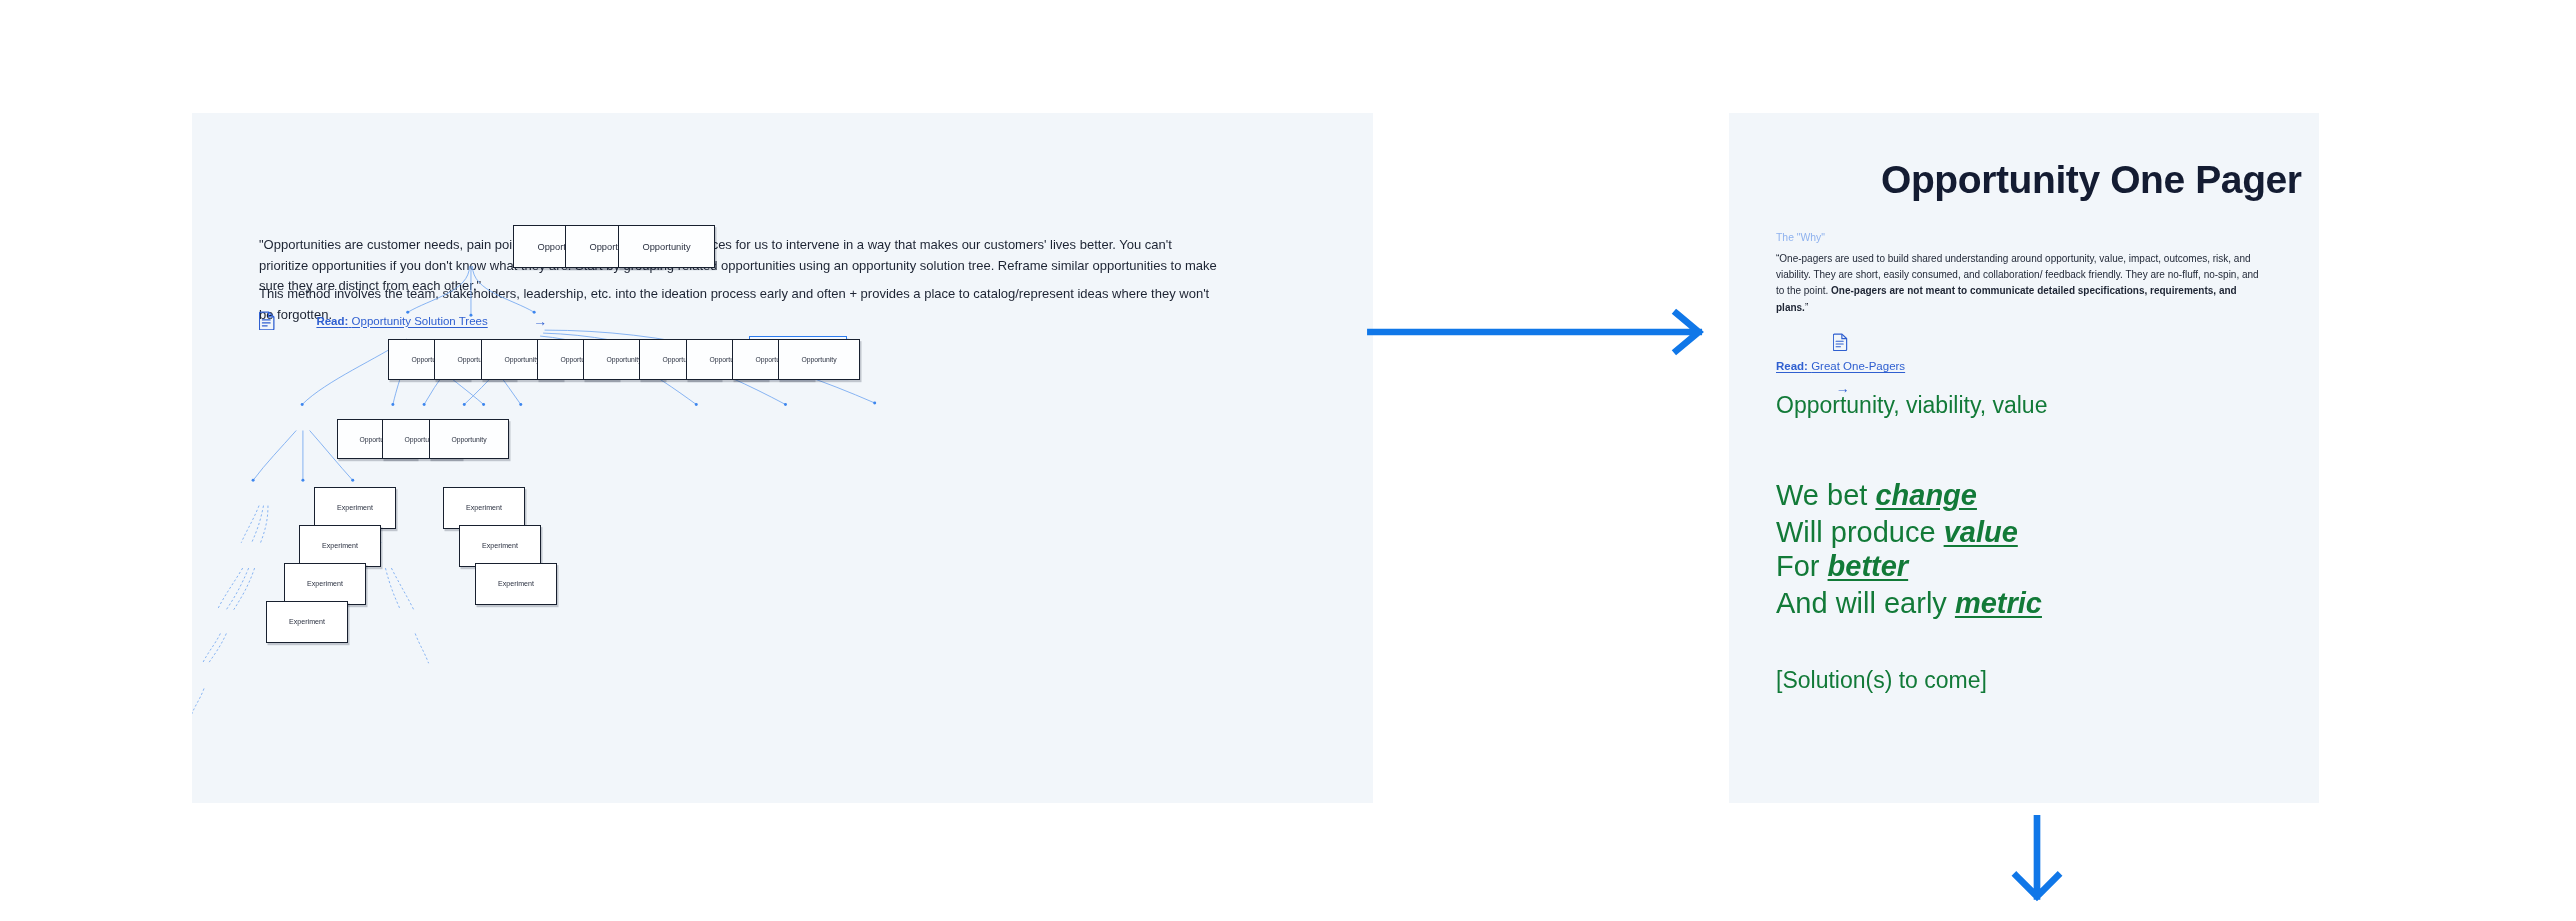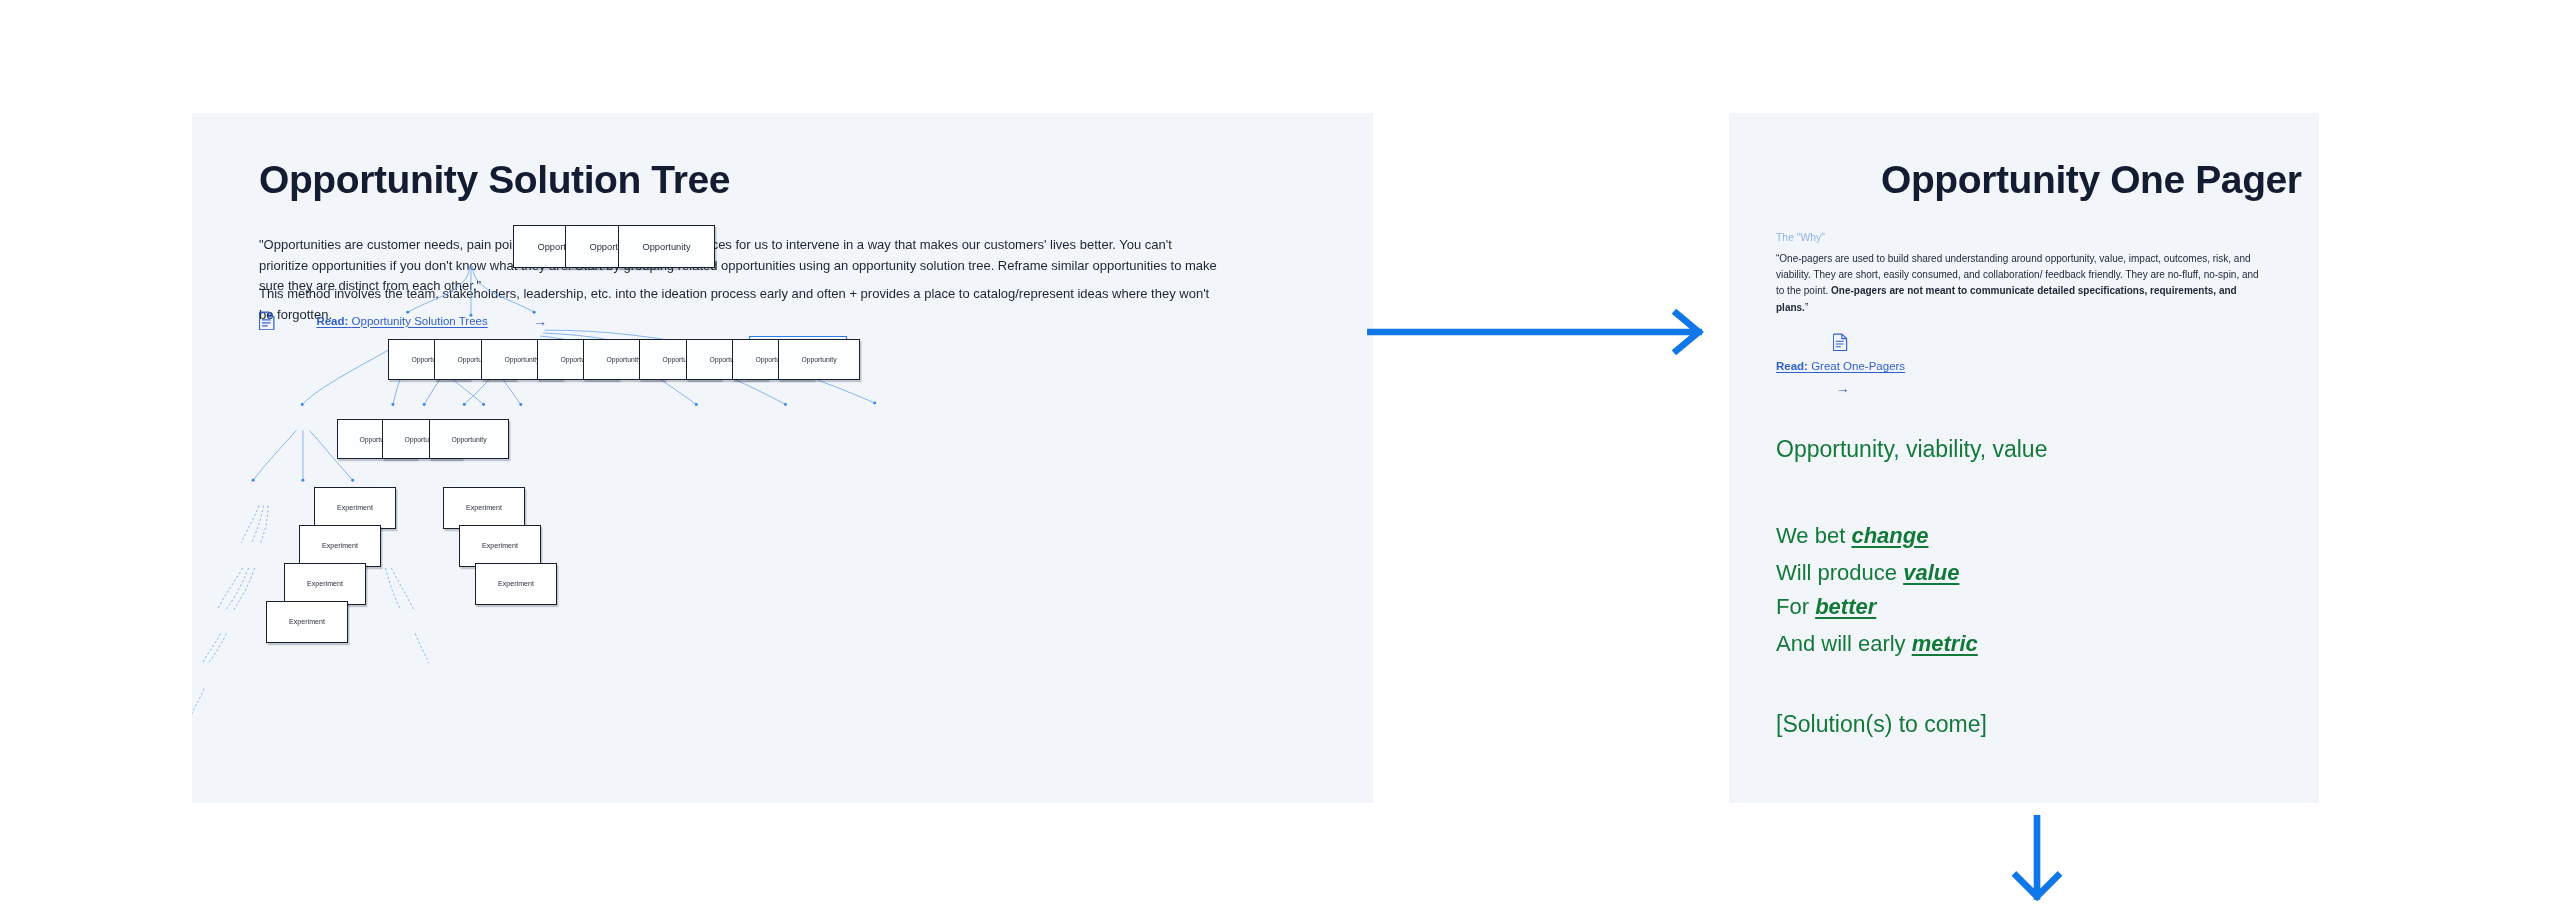--- a/index.html
+++ b/index.html
@@ -78,24 +78,23 @@
     line-height: 1.62;
     color: #1D2433;
   }
   #why-copy b { font-weight: 800; }
 
   .green-line {
     position: absolute;
     color: #127A38;
     font-weight: 400;
     white-space: nowrap;
-    margin-top: 44px;
   }
   #green-head { left: 1776px; top: 392px; font-size: 23px; }
-  .bet-line { left: 1776px; font-size: 22px; }
+  .bet-line { left: 1776px; font-size: 29px; }
   #bet1 { top: 479px; }
   #bet2 { top: 516px; }
   #bet3 { top: 550px; }
   #bet4 { top: 587px; }
   #green-solution { left: 1776px; top: 667px; font-size: 23px; }
   .bet-line i {
     font-style: italic;
     font-weight: 800;
     text-decoration: underline;
     text-underline-offset: 3px;
@@ -134,21 +133,20 @@
   .node.lvl3 { font-size: 6.8px; }
   .node.exp  { font-size: 7.1px; background: #FFFFFF; text-align: center; }
 </style>
 </head>
 <body>
 
 <div id="stage">
 
   <div class="panel" id="panel-left"></div>
 
-  <h1 class="page-title" id="left-title">Opportunity Solution Tree</h1>
 
   <p class="body-copy" id="left-quote">"Opportunities are customer needs, pain points, desires, wants—they are chances for us to intervene in a way that makes our customers' lives better. You can't prioritize opportunities if you don't know what they are. Start by grouping related opportunities using an opportunity solution tree. Reframe similar opportunities to make sure they are distinct from each other."</p>
 
   <p class="body-copy" id="left-para2">This method involves the team, stakeholders, leadership, etc. into the ideation process early and often + provides a place to catalog/represent ideas where they won't be forgotten.</p>
 
   <div class="read-link" id="left-read">
     <svg class="doc-icon" viewBox="0 0 22 26">
       <path d="M2 1.5 H13 L20 8 V24 a1.5 1.5 0 0 1 -1.5 1.5 H2 A1.5 1.5 0 0 1 0.5 24 V3 A1.5 1.5 0 0 1 2 1.5 Z" fill="none" stroke="#2F5FD0" stroke-width="1.7"></path>
       <path d="M13 1.5 V8 H20" fill="none" stroke="#2F5FD0" stroke-width="1.7"></path>
       <path d="M4.5 12 H15 M4.5 16 H15 M4.5 20 H11" stroke="#2F5FD0" stroke-width="1.5" stroke-linecap="round"></path>

